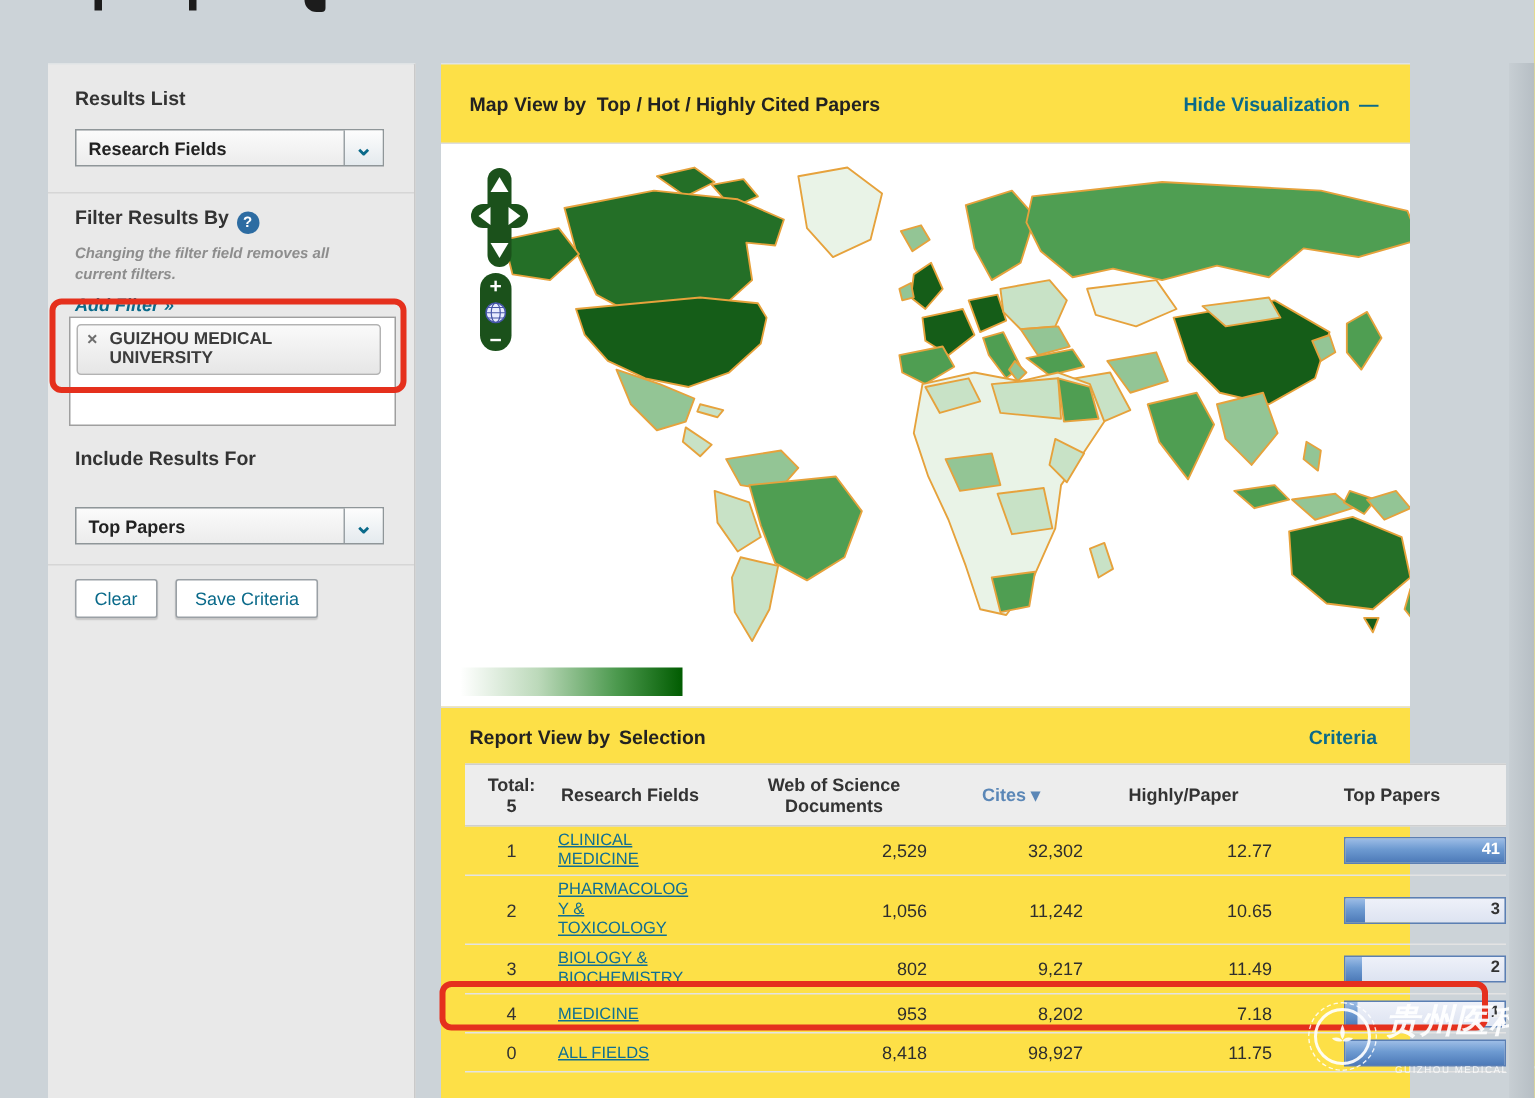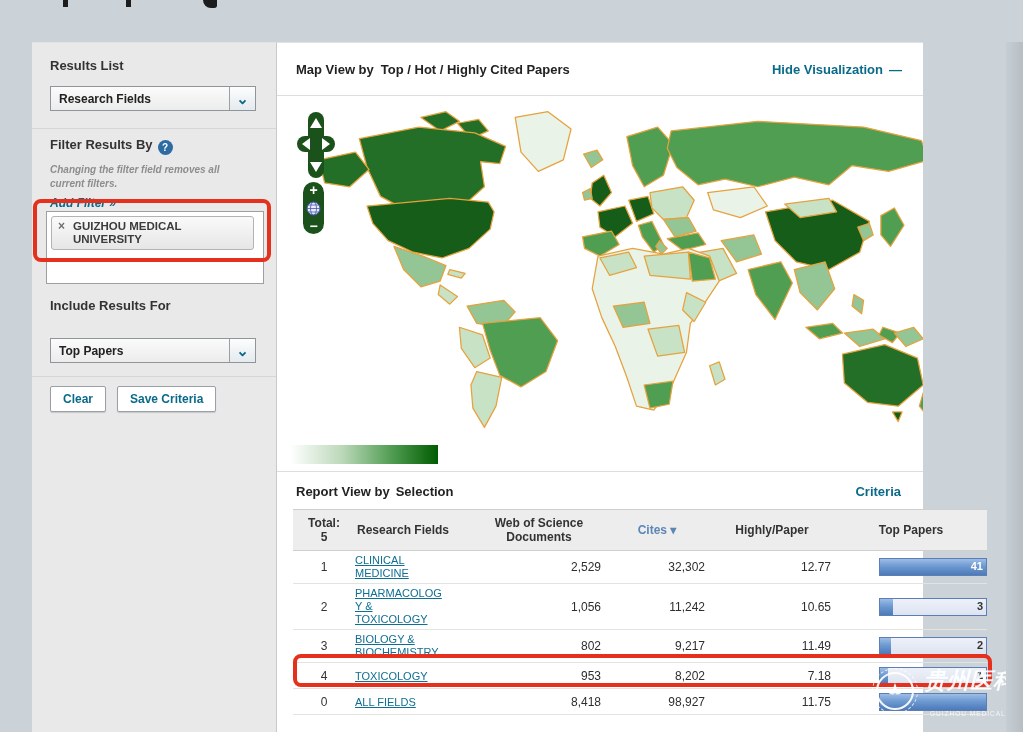--- a/index.html
+++ b/index.html
@@ -48,26 +48,26 @@
   }
   .filter-tag {
     position:relative; width:203px; min-height:34px;
     background:linear-gradient(#fafafa,#e6e6e6); border:1px solid #b3b3b3; border-radius:3px;
     font-size:11.5px; font-weight:bold; color:#3c3c3c;
     padding:3px 4px 3px 21px; line-height:13px;
   }
   .filter-tag .x { position:absolute; left:6px; top:3px; color:#6f6f6f; font-size:12px; cursor:pointer; }
   .btn {
     position:absolute; height:26px; background:#fff; border:1px solid #9aa0a5; border-radius:2px;
-    color:#0a6a8a; font-size:12px; font-weight:bold; font-family:"Liberation Sans",sans-serif;
+    color:#0a6a8a; font-size:12px; font-weight:normal; font-family:"Liberation Sans",sans-serif;
     box-shadow:0 1px 1px rgba(0,0,0,.15); cursor:pointer; padding:0 12px;
   }
 
   
-  .content { position:absolute; left:277px; top:42px; width:646px; height:690px; background:#ffffff; border-top:1px solid #dfe3e5; }
+  .content { position:absolute; left:294px; top:42px; width:646px; height:690px; background:#fde047; border-top:1px solid #dfe3e5; }
   .map-header { position:relative; height:53px; border-bottom:1px solid #ddd; }
   .map-title { position:absolute; left:19px; top:19px; font-size:13px; font-weight:bold; color:#222; }
   .map-title .pfx { margin-right:7px; }
   .hide-link { position:absolute; right:22px; top:19px; font-size:13px; font-weight:bold; color:#0a6a8a; cursor:pointer; text-decoration:none; }
   .hide-link .minus { font-weight:bold; margin-left:6px; letter-spacing:-1px; }
 
   .map-area { position:relative; height:375px; background:#fff; overflow:hidden; }
   .world-map { position:absolute; left:16px; top:8px; }
   .pan-control { position:absolute; left:20px; top:16px; cursor:pointer; }
   .zoom-control { position:absolute; left:26px; top:86px; width:21px; height:52px;
@@ -321,21 +321,21 @@
     <div class="cell num">11.49</div>
     <div class="cell tp-cell">
       <div class="tp-bar">
         <div class="tp-fill" style="width: 10%;"></div>
         <span class="tp-val dark">2</span>
       </div>
     </div>
   </div>
         <div class="trow">
     <div class="cell rank">4</div>
-    <div class="cell"><a class="field-link">TOXICOLOGY</a></div>
+    <div class="cell"><a class="field-link">MEDICINE</a></div>
     <div class="cell num">953</div>
     <div class="cell num">8,202</div>
     <div class="cell num">7.18</div>
     <div class="cell tp-cell">
       <div class="tp-bar">
         <div class="tp-fill" style="width: 8%;"></div>
         <span class="tp-val dark">1</span>
       </div>
     </div>
   </div>

